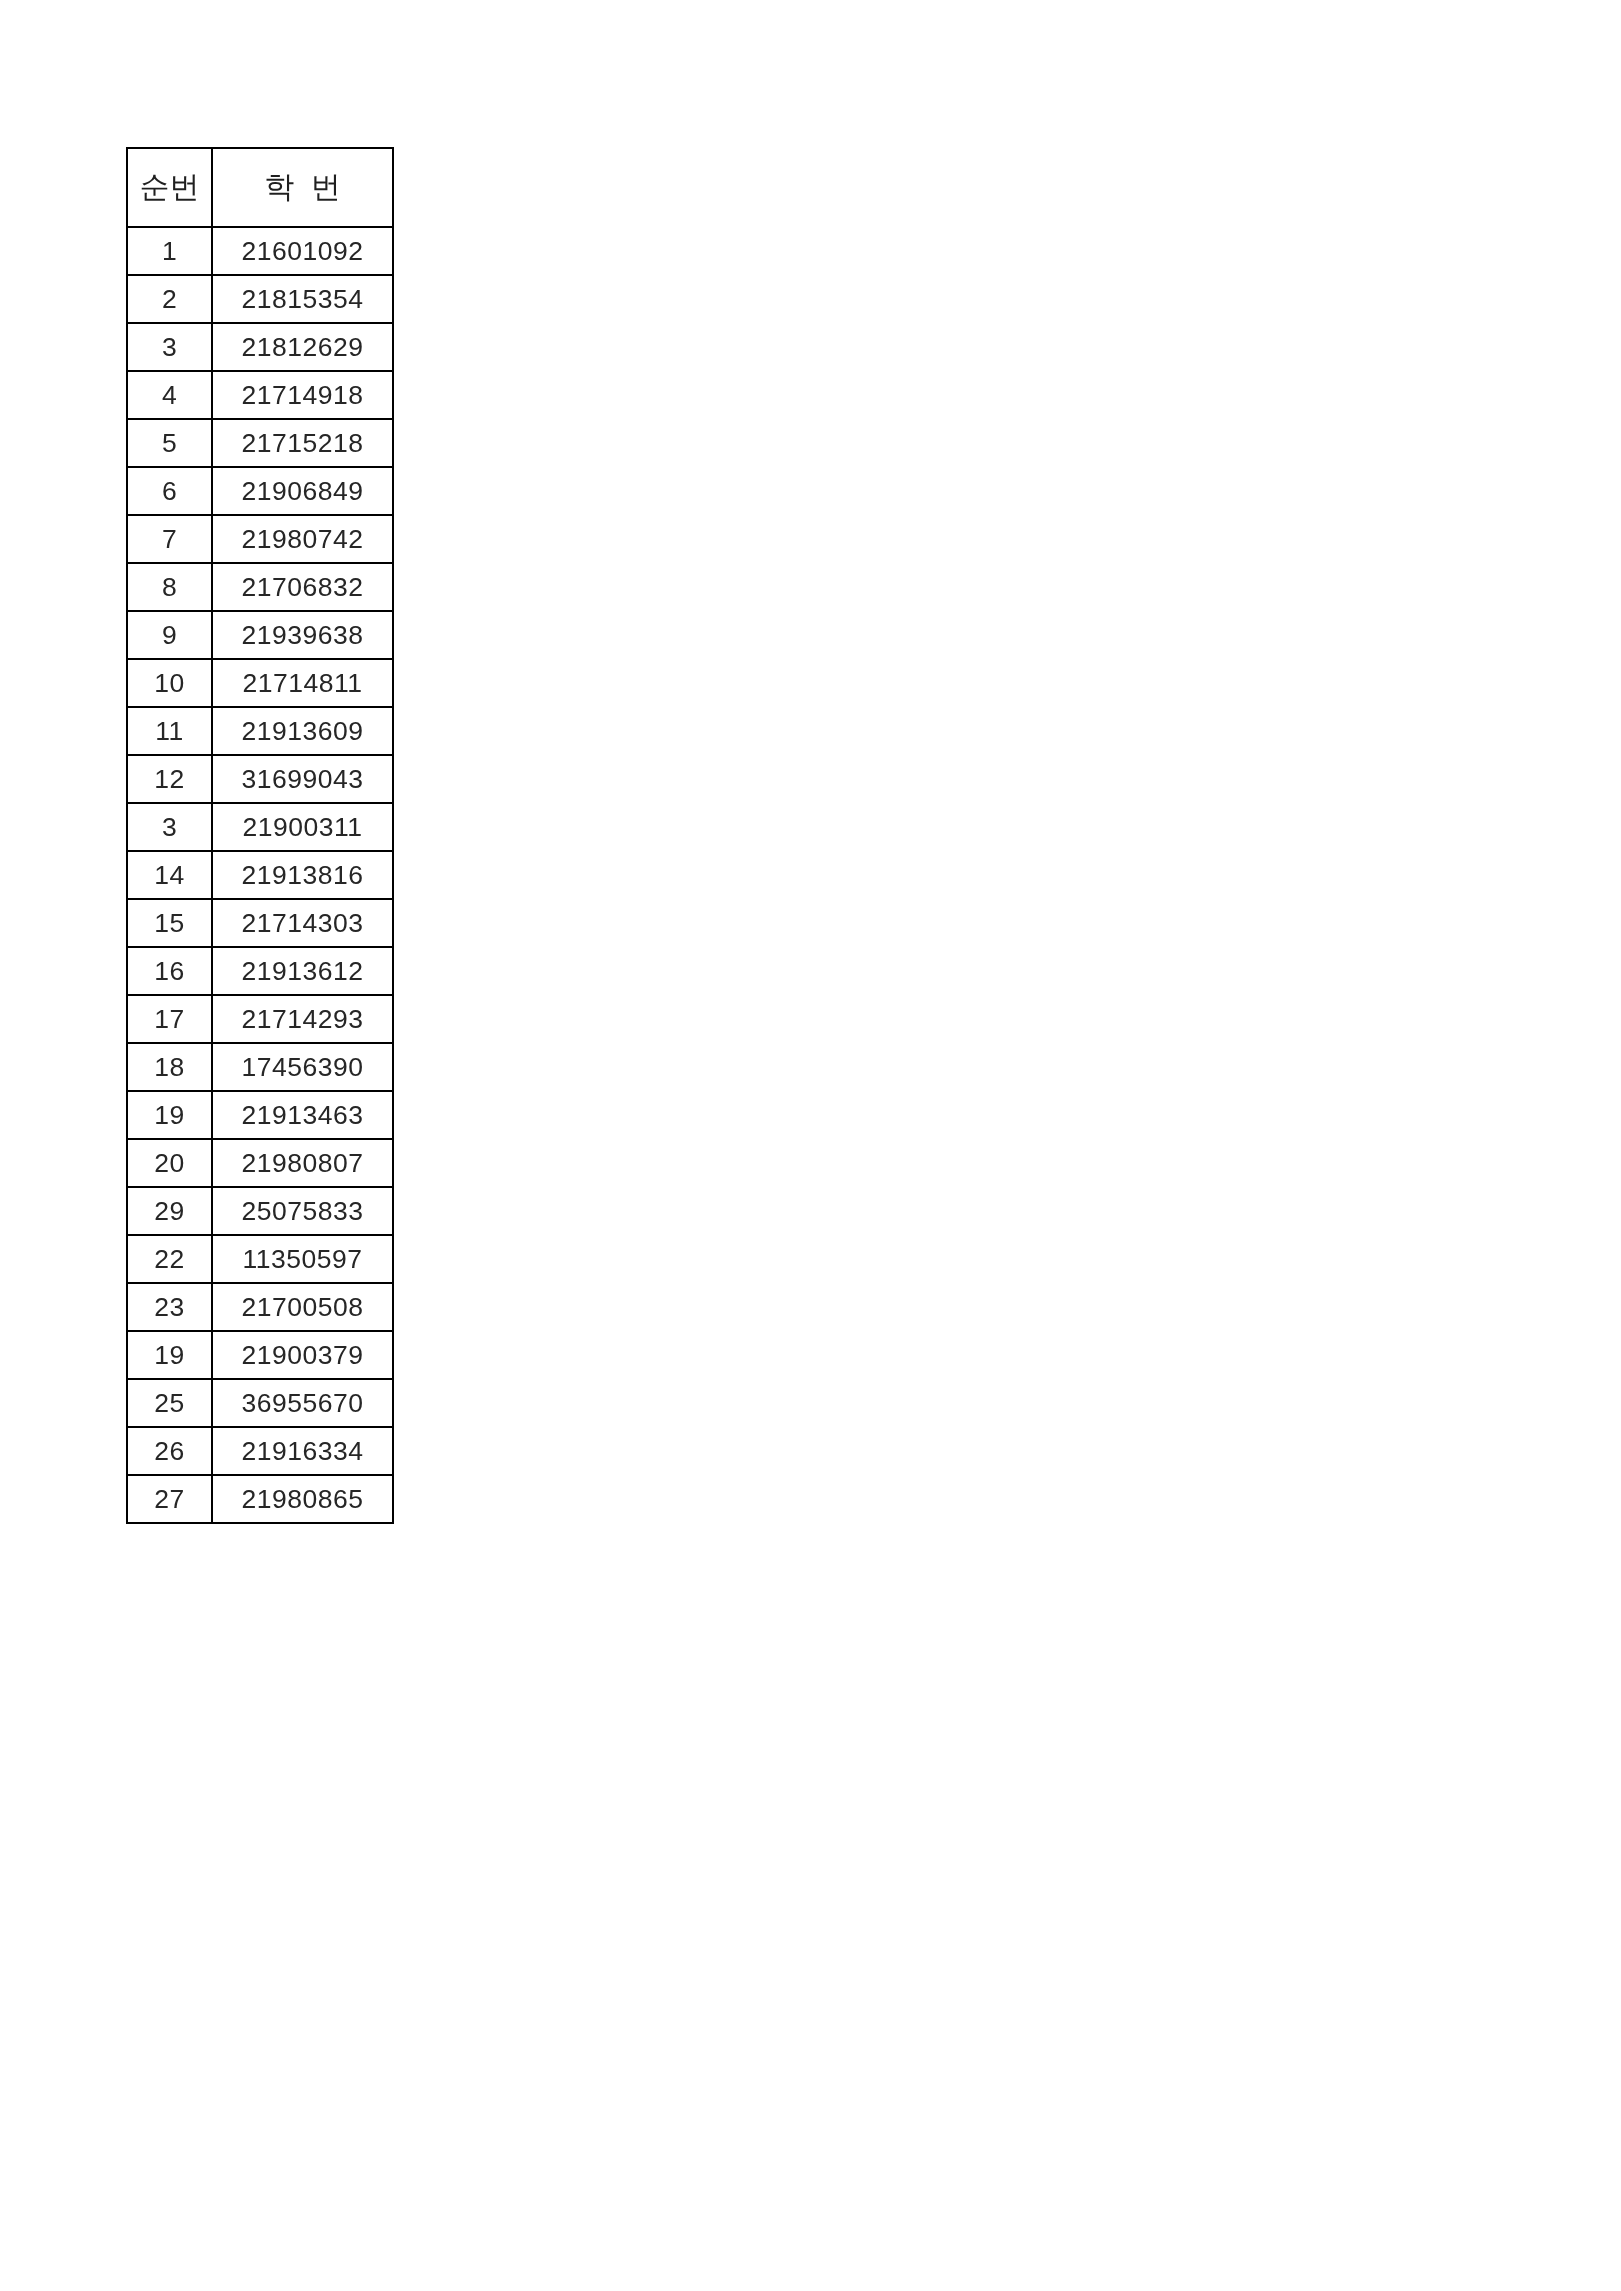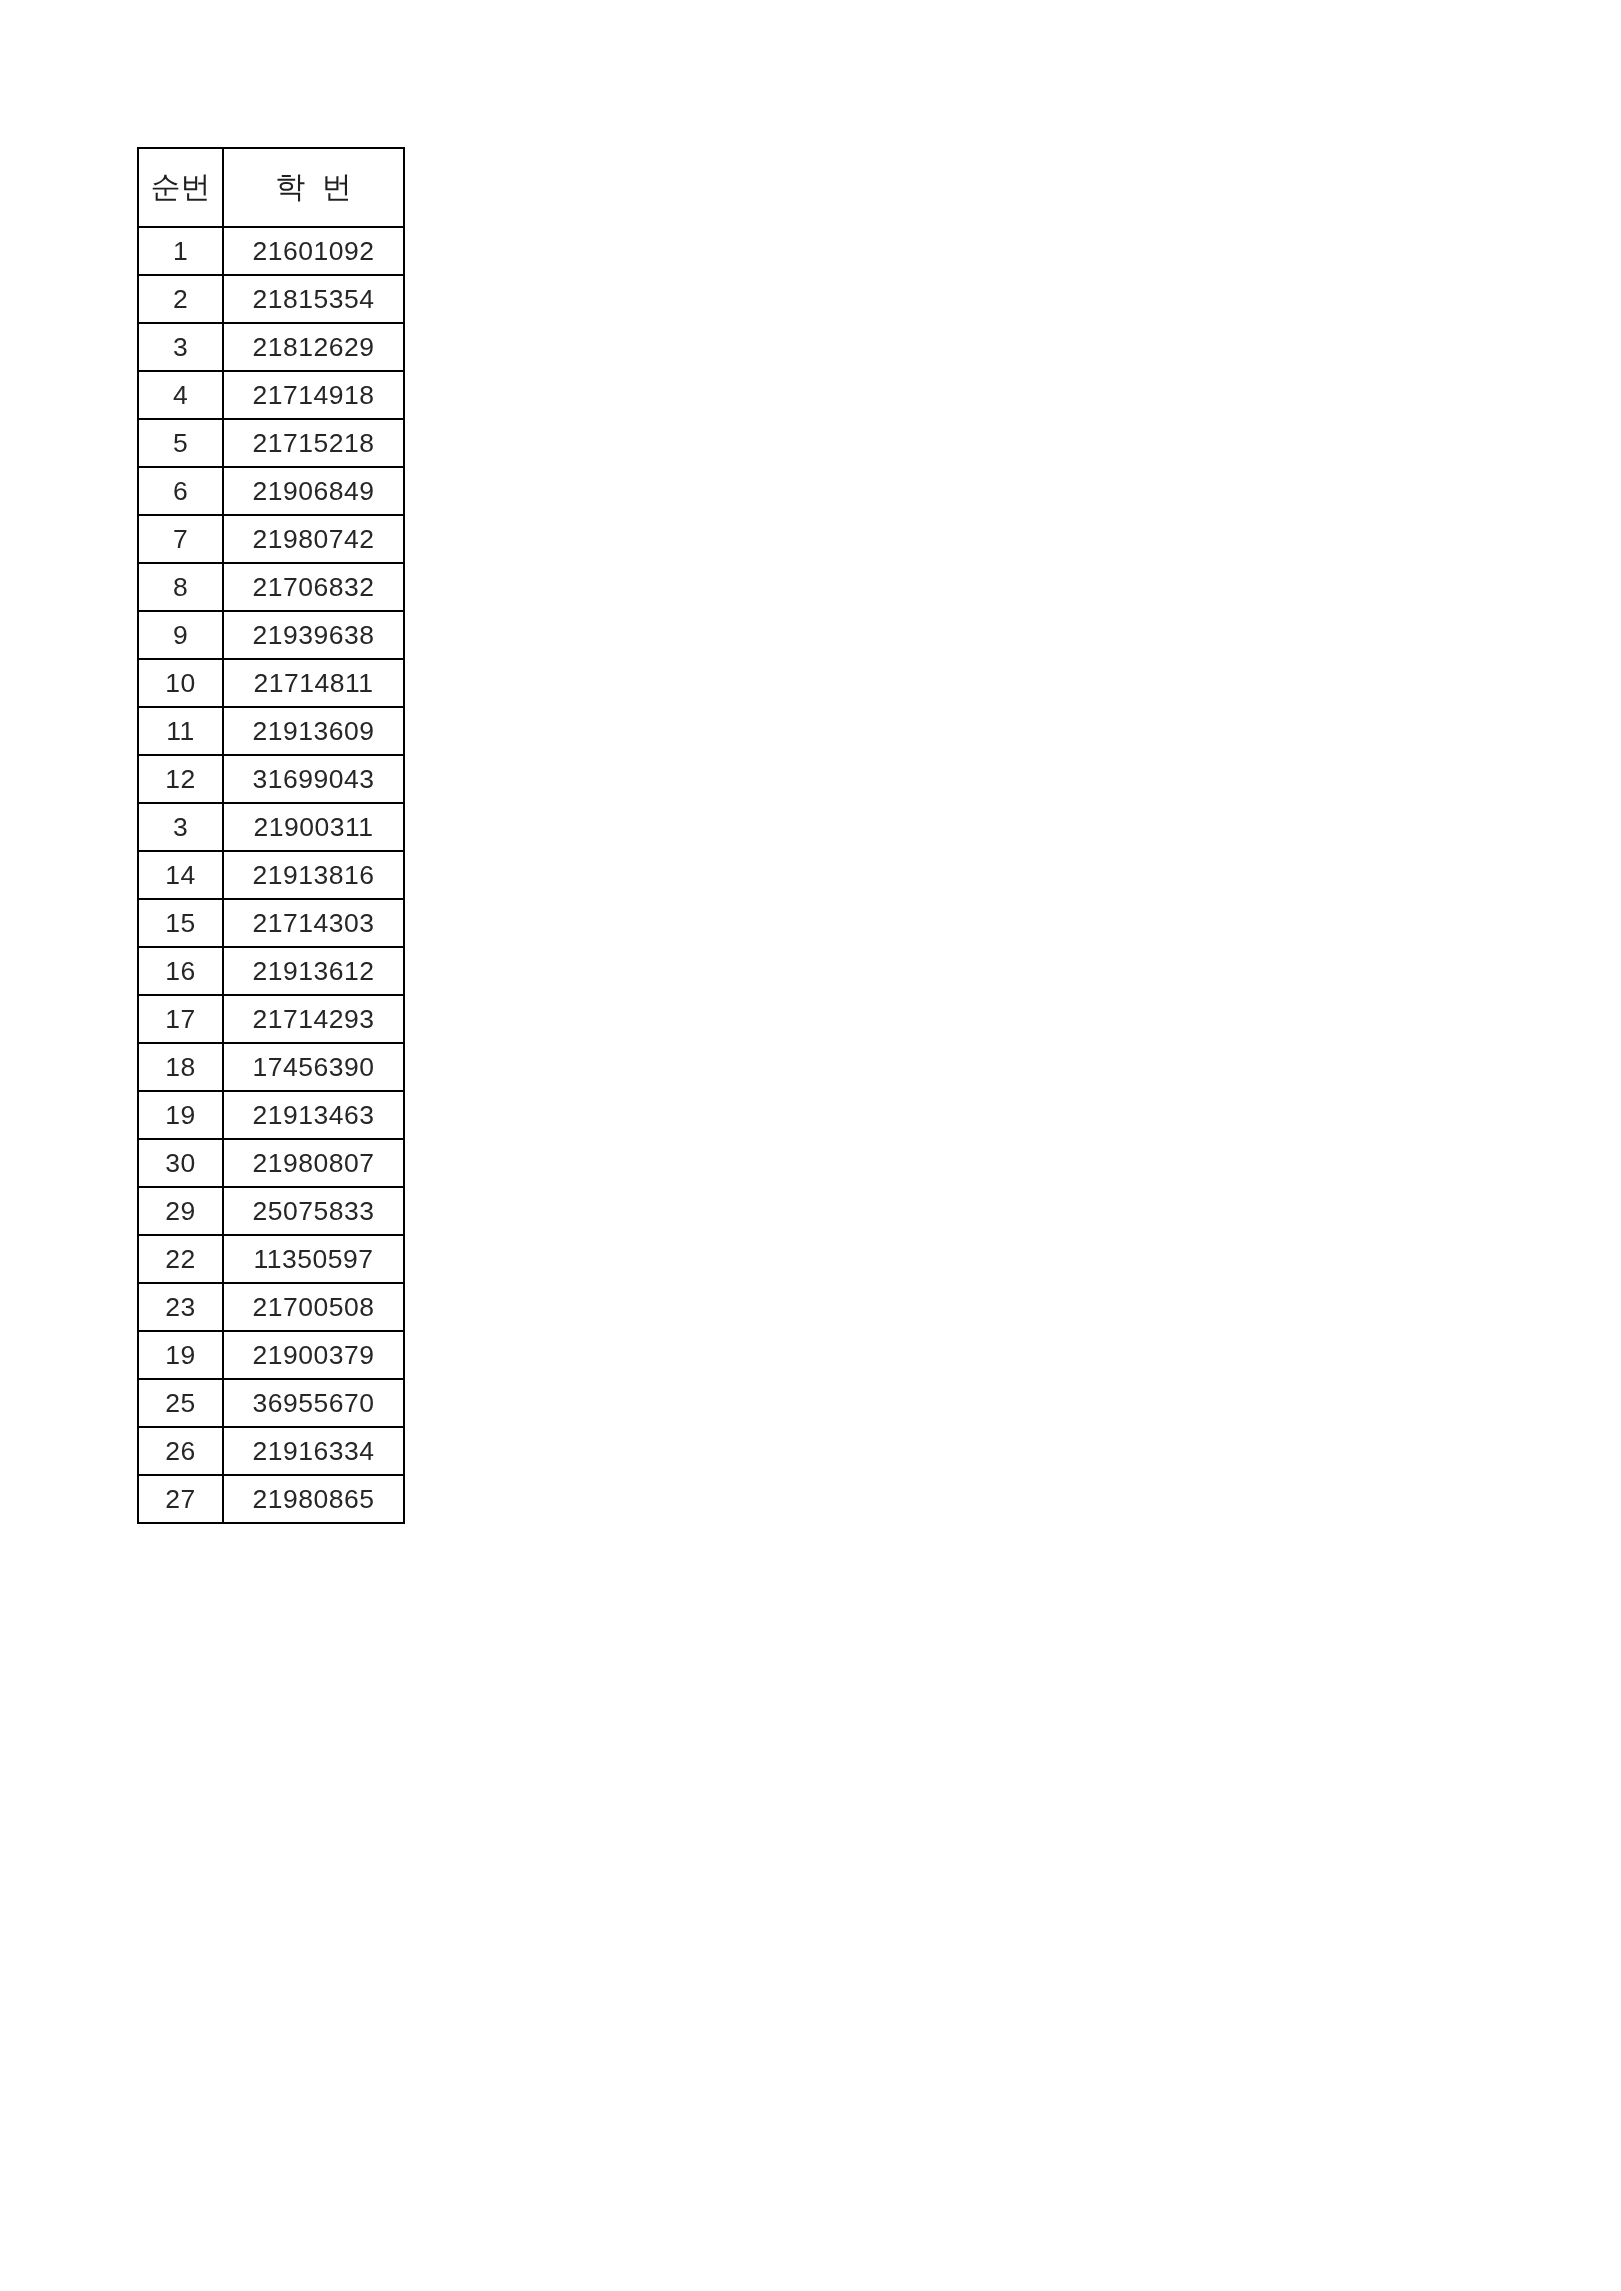--- a/index.html
+++ b/index.html
@@ -14,21 +14,21 @@
     font-family: "Liberation Sans", sans-serif;
     color: #1f1f1f;
   }
   .page {
     position: absolute;
     inset: 0;
     background: #ffffff;
   }
   table.student-table {
     position: absolute;
-    left: 137px;
+    left: 126px;
     top: 147px;
     border-collapse: collapse;
     table-layout: fixed;
     background: #ffffff;
   }
   table.student-table th,
   table.student-table td {
     border: 2.9px solid #000000;
     text-align: center;
     vertical-align: middle;
@@ -155,21 +155,21 @@
     <td>18</td>
     <td>17456390</td>
   </tr>
 
   <tr>
     <td>19</td>
     <td>21913463</td>
   </tr>
 
   <tr>
-    <td>30</td>
+    <td>20</td>
     <td>21980807</td>
   </tr>
 
   <tr>
     <td>29</td>
     <td>25075833</td>
   </tr>
 
   <tr>
     <td>22</td>

